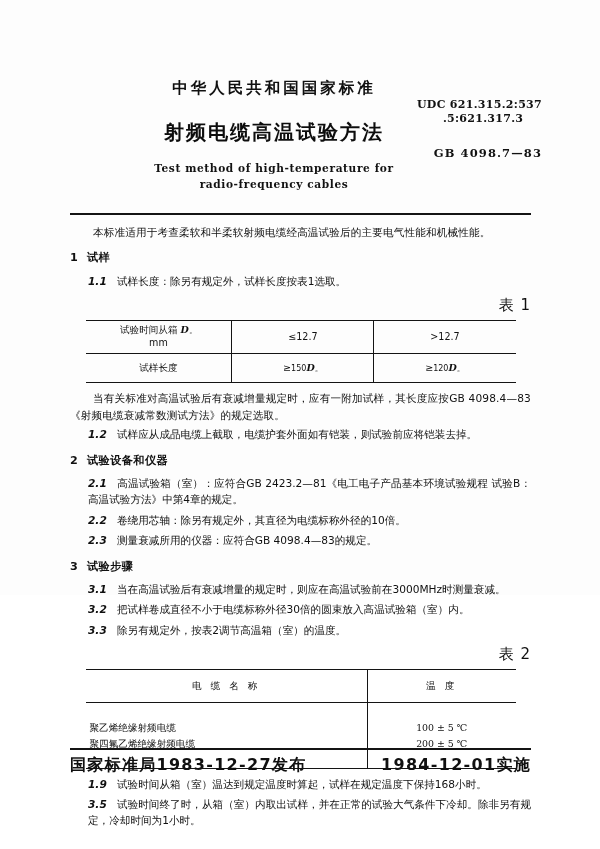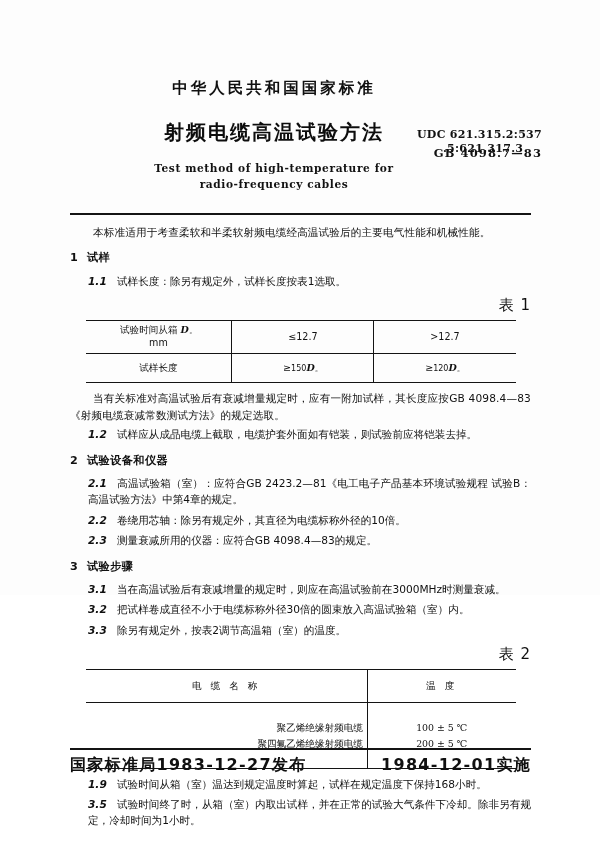--- a/index.html
+++ b/index.html
@@ -63,21 +63,20 @@
     right: 58px;
     top: 20px;
     text-align: left;
     font-family: "DejaVu Serif", "Liberation Serif", serif;
     font-weight: bold;
     font-size: 11px;
     letter-spacing: 0.3px;
     color: #111;
     line-height: 1.25;
     white-space: nowrap;
-    margin-top: 30px;
   }
   .udc-line2 {
     display: block;
     padding-left: 26px;
   }
   .gb-no {
     position: absolute;
     right: 58px;
     top: 68px;
     font-family: "DejaVu Serif", "Liberation Serif", serif;
@@ -186,21 +185,21 @@
     font-weight: bold;
   }
   .subn {
     font-size: 8px;
     vertical-align: baseline;
   }
   .t1-hdr-inner {
     line-height: 1.35;
   }
   .t2name {
-    text-align: right;
+    text-align: left;
     line-height: 1.6;
   }
   .t2temp {
     text-align: center;
     line-height: 1.6;
     font-family: "DejaVu Serif", "Liberation Serif", serif;
     font-size: 9.4px;
   }
 
   

